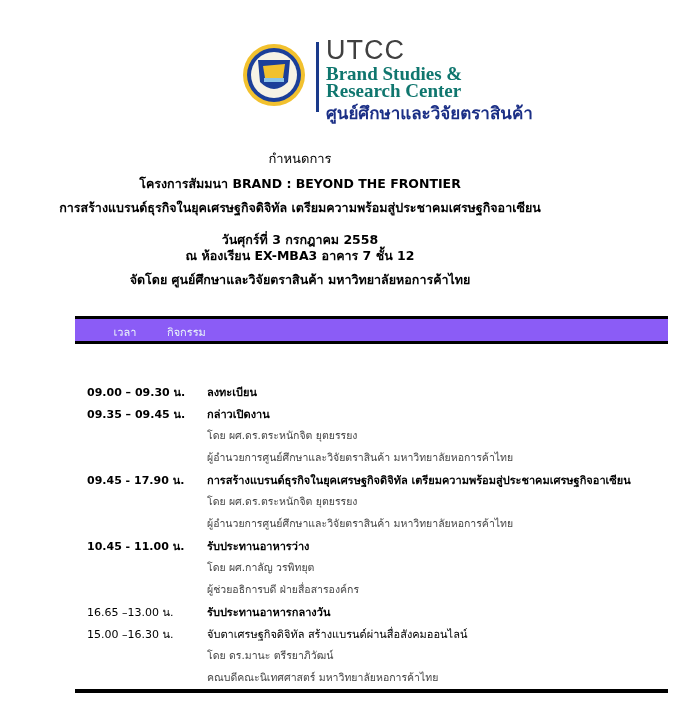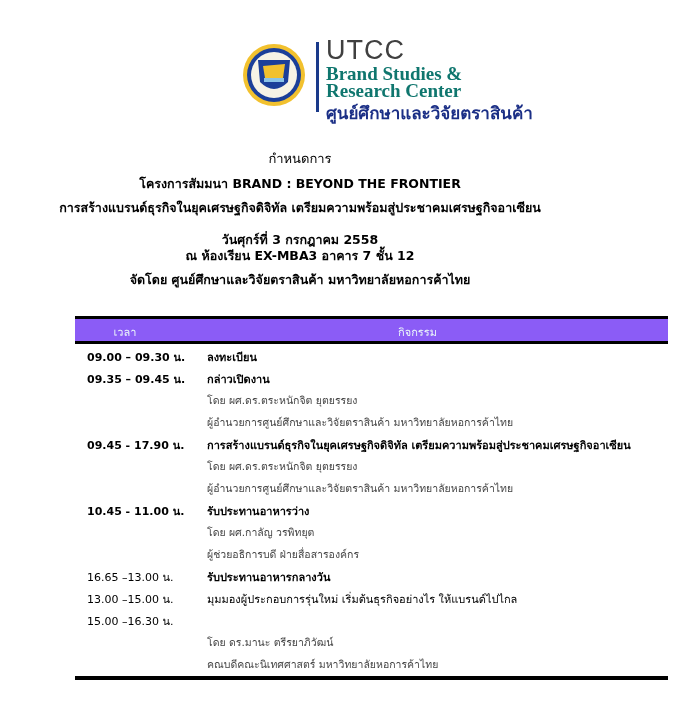--- a/index.html
+++ b/index.html
@@ -23,22 +23,22 @@
   .h1 { top: 174px; font-weight: bold; }
   .h2 { top: 198px; font-weight: bold; }
   .h3 { top: 230px; font-weight: bold; }
   .h4 { top: 246px; font-weight: bold; }
   .h5 { top: 270px; font-weight: bold; }
 
   .table { position: absolute; left: 75px; top: 316px; width: 593px; }
   .thead { height: 22px; background: #8b5cf6; border-top: 3px solid #000; border-bottom: 3px solid #000;
            position: relative; color: #eaf6fa; font-size: 11px; }
   .thead .c1 { position: absolute; left: 0; width: 100px; top: 4px; text-align: center; }
-  .thead .c2 { position: absolute; left: 92px; right: 0; top: 4px; text-align: center; }
-  .tbody { position: relative; }
+  .thead .c2 { position: absolute; left: 92px; right: 0; top: 4px; }
+  .tbody { position: relative; margin-top: 35px; }
   .row { position: relative; height: 22px; font-size: 11px; }
   .row .time { position: absolute; left: 12px; top: 4px; white-space: nowrap; }
   .row .act { position: absolute; left: 132px; top: 4px; white-space: nowrap; }
   .bold { font-weight: bold; }
   .sub { color: #444; font-size: 10.5px; }
   .tfoot { height: 0; border-top: 4px solid #000; margin-top: 2px; }
 </style>
 </head>
 <body>
 
@@ -109,25 +109,22 @@
       </div>
     <div class="row">
         <span class="time"></span>
         <span class="act sub">ผู้ช่วยอธิการบดี ฝ่ายสื่อสารองค์กร</span>
       </div>
     <div class="row">
         <span class="time">16.65 –13.00 น.</span>
         <span class="act bold">รับประทานอาหารกลางวัน</span>
       </div>
     <div class="row">
-        <span class="time">13.00 –15.00 น.</span>
-        <span class="act">มุมมองผู้ประกอบการรุ่นใหม่  เริ่มต้นธุรกิจอย่างไร ให้แบรนด์ไปไกล</span>
-      </div>
-    <div class="row">
         <span class="time">15.00 –16.30 น.</span>
+        <span class="act">จับตาเศรษฐกิจดิจิทัล สร้างแบรนด์ผ่านสื่อสังคมออนไลน์</span>
       </div>
     <div class="row">
         <span class="time"></span>
         <span class="act sub">โดย ดร.มานะ ตรีรยาภิวัฒน์</span>
       </div>
     <div class="row">
         <span class="time"></span>
         <span class="act sub">คณบดีคณะนิเทศศาสตร์ มหาวิทยาลัยหอการค้าไทย</span>
       </div>
   </div>

